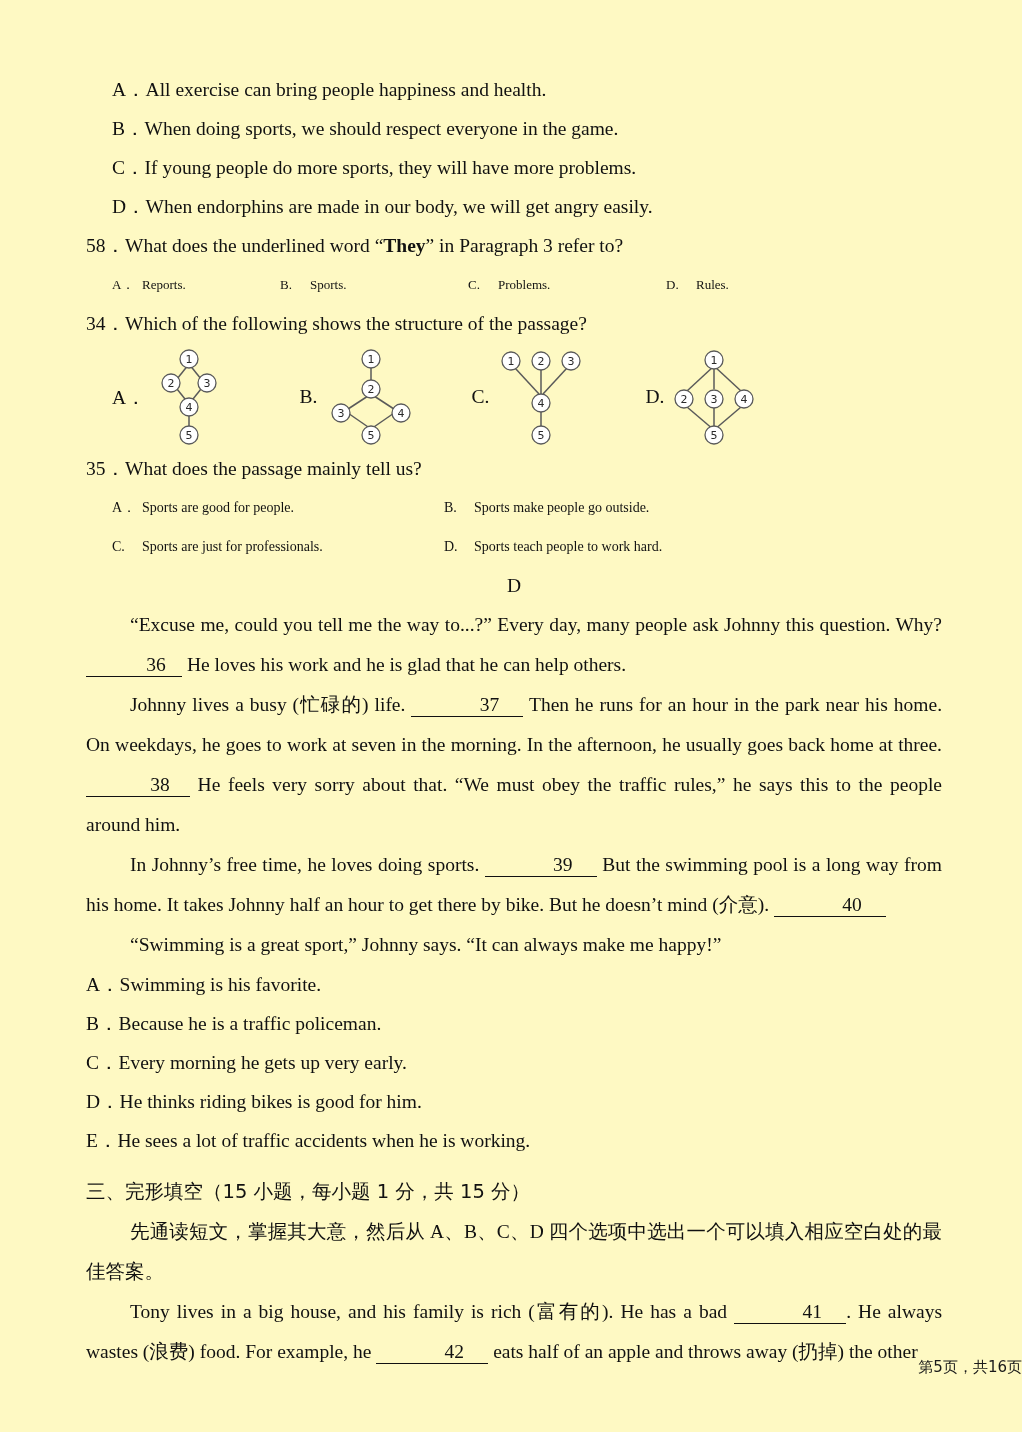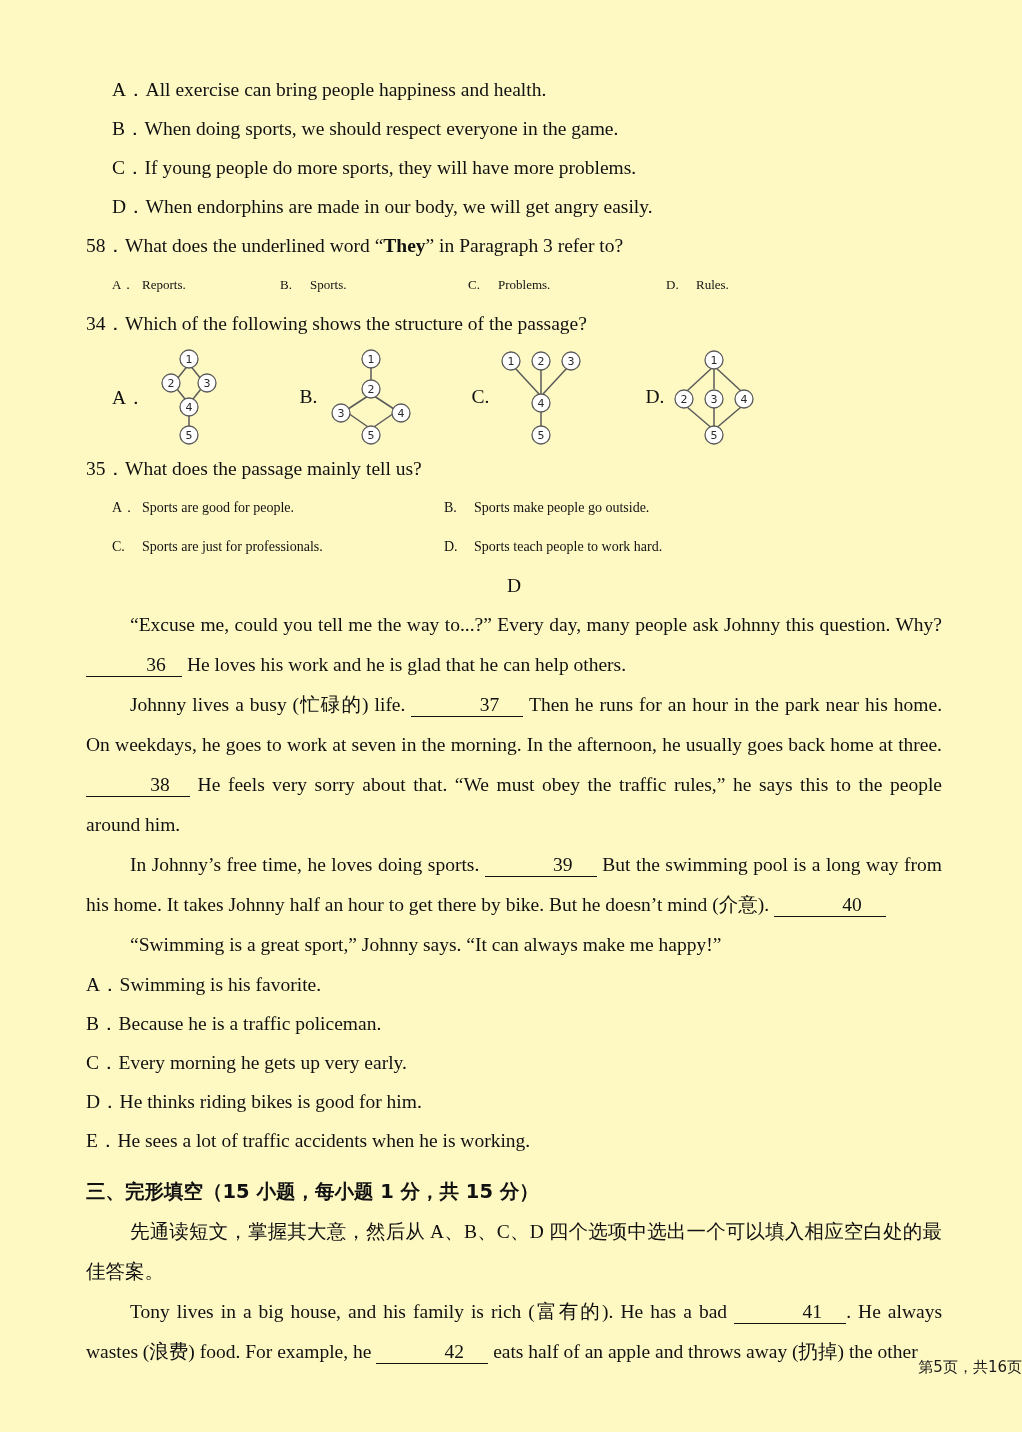--- a/index.html
+++ b/index.html
@@ -119,21 +119,21 @@
   .stmt {
     font-size: 19.5px;
     line-height: 39px;
     white-space: nowrap;
   }
   .stmt .lt { display: inline-block; min-width: 28px; }
 
   
   .cn-heading {
     font-family: "DejaVu Sans", "Liberation Sans", sans-serif;
-    font-weight: bold;
+    font-weight: normal;
     font-size: 19.5px;
     line-height: 40px;
     margin-top: 12px;
     white-space: nowrap;
   }
   .cn-para {
     font-size: 19.5px;
     line-height: 40px;
     text-align: justify;
   }

